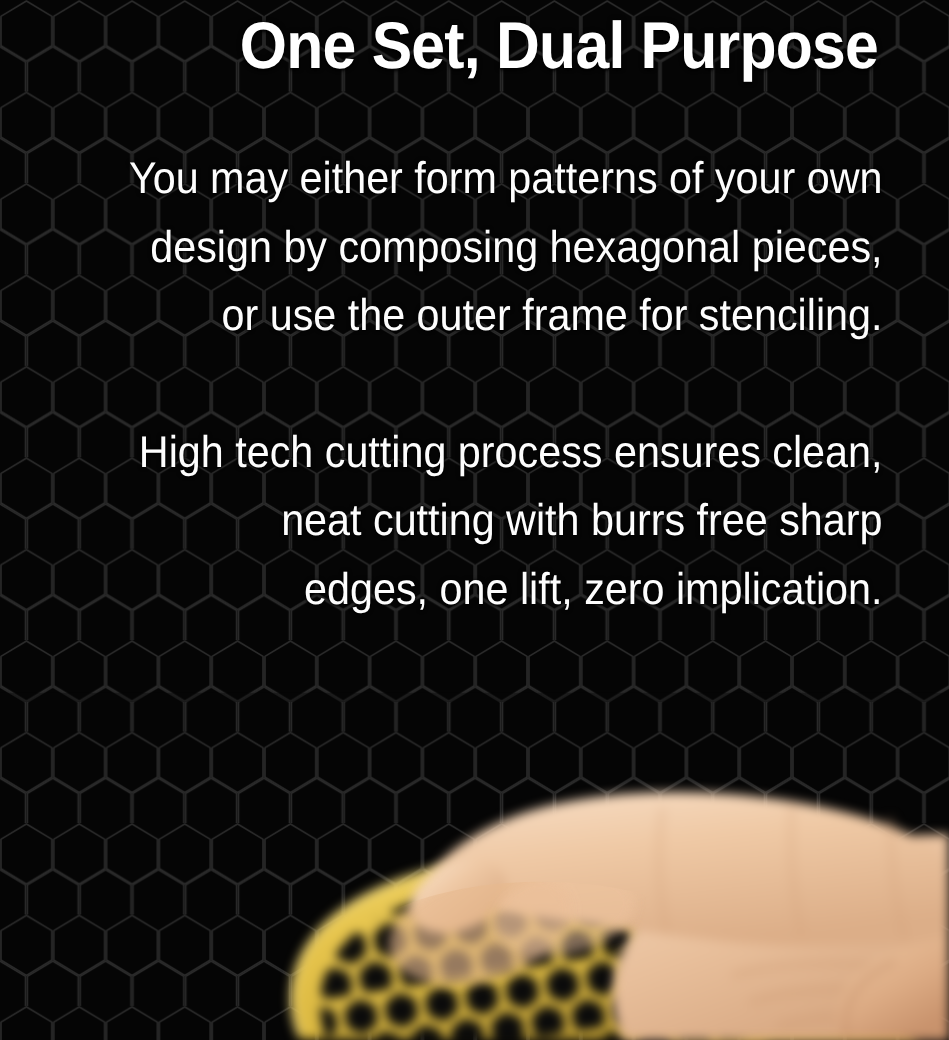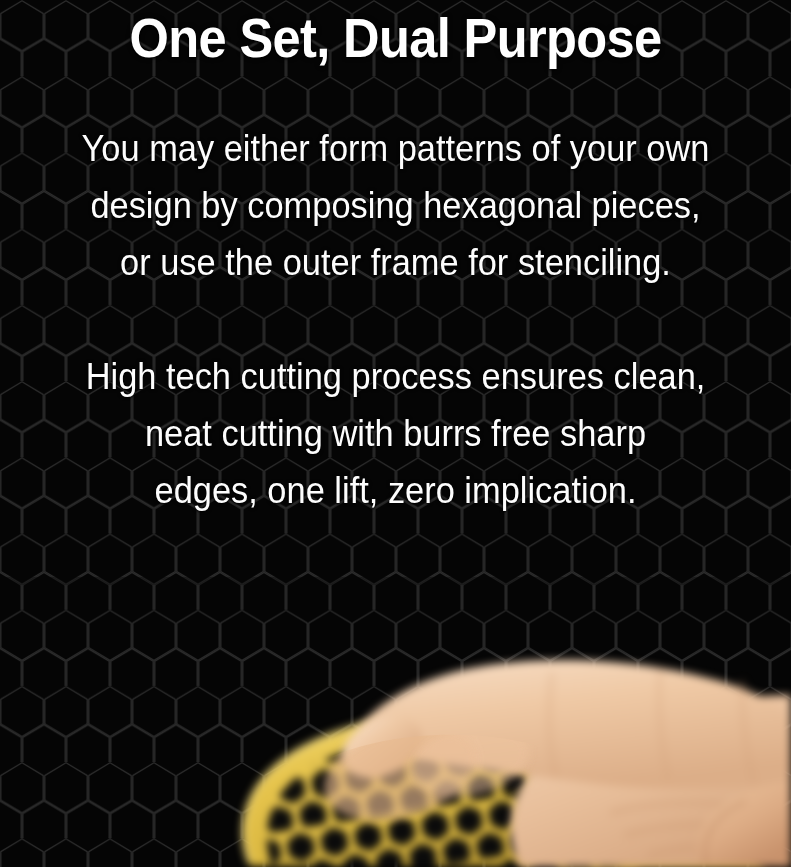--- a/index.html
+++ b/index.html
@@ -29,21 +29,21 @@
     pointer-events: none;
   }
   .honeycomb svg { display:block; width:100%; height:100%; }
 
   
   .content {
     position: absolute;
     z-index: 3;
     left: 0; right: 0; top: 0;
     padding: 0 30px;
-    text-align: center;
+    text-align: right;
   }
 
   .title {
     font-family: "Liberation Sans Narrow", "Liberation Sans", "DejaVu Sans", sans-serif;
     font-weight: 700;
     font-size: 55px;
     line-height: 1.05;
     letter-spacing: -0.7px;
     color: #ffffff;
     margin-top: 10px;

